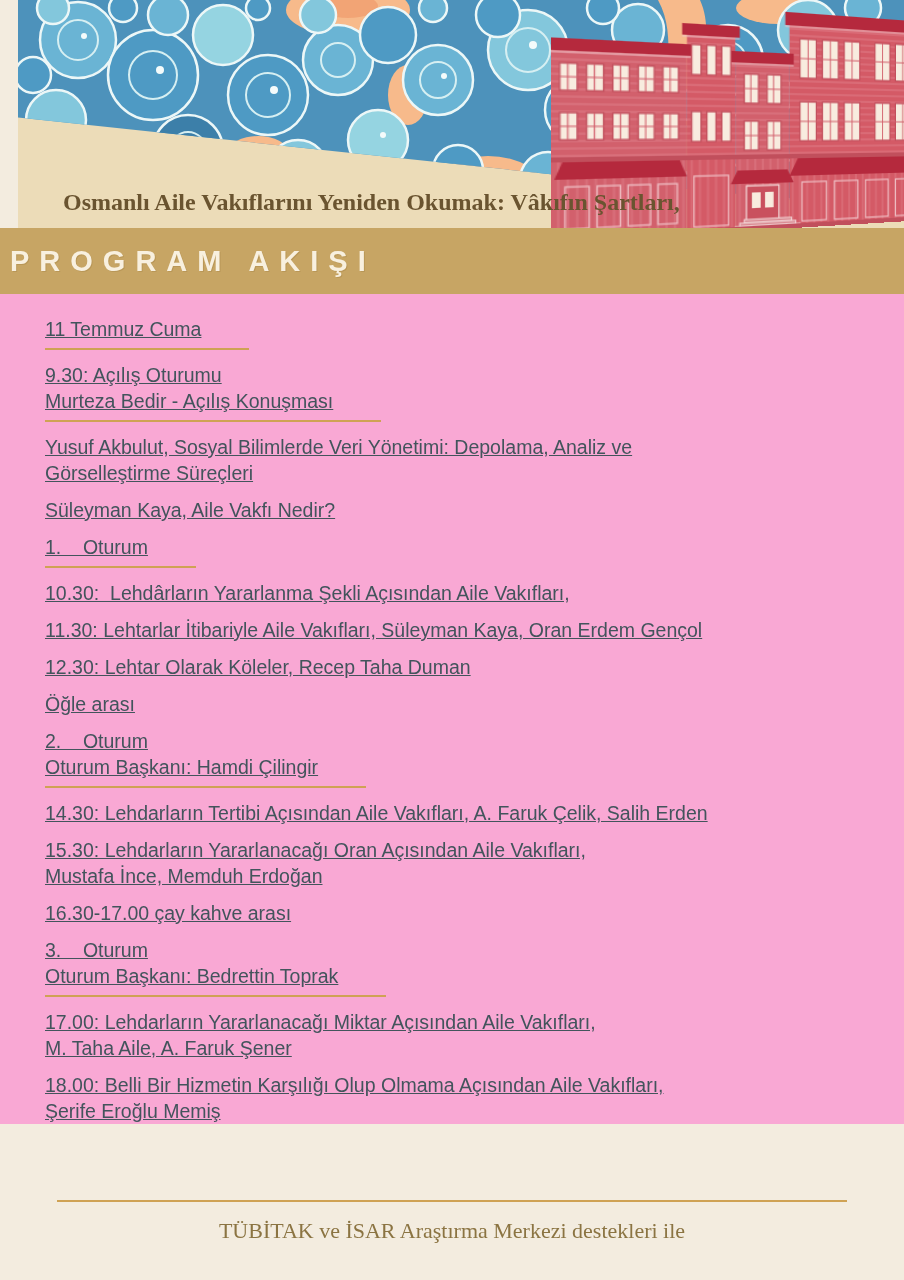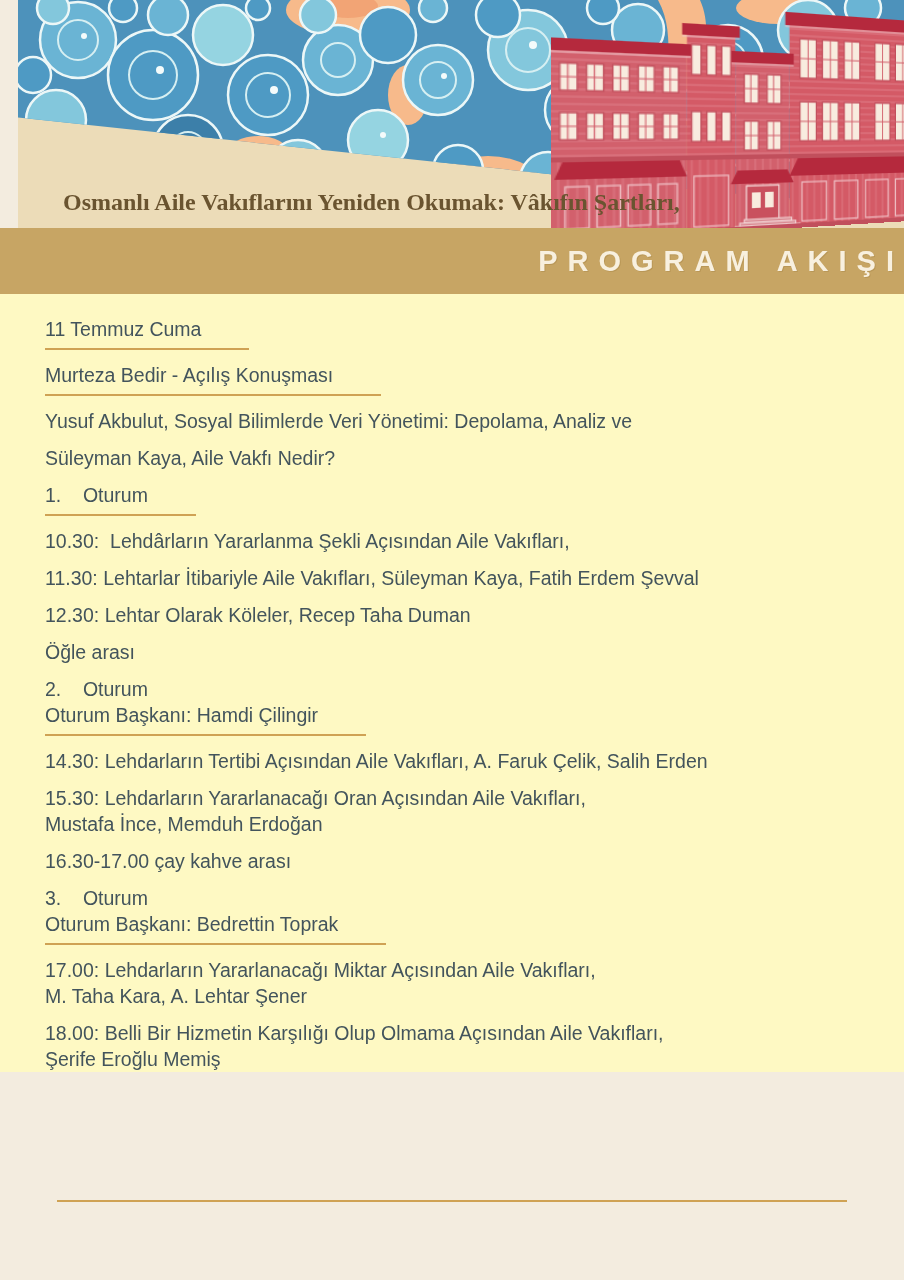--- a/index.html
+++ b/index.html
@@ -14,26 +14,26 @@
   .marble { position:absolute; top:0; left:0; width:904px; height:240px;
             clip-path:polygon(0 0, 100% 0, 100% 89%, 0 49%); }
   .marble svg { display:block; width:904px; height:240px; }
   .building-wrap { position:absolute; top:20px; right:-4px; width:336px; height:200px;
                    transform:perspective(760px) rotateY(27deg); transform-origin:100% 55%; }
   .building-wrap svg { display:block; width:336px; height:200px; }
   .title-block { position:absolute; left:45px; top:186px;
                  font-family:"Liberation Serif","DejaVu Serif",serif;
                  font-weight:bold; font-size:24px; line-height:33px; color:#6a5430; }
   
-  .banner { width:904px; height:66px; background:#c7a564; display:flex; align-items:center; justify-content:flex-end; }
+  .banner { width:904px; height:66px; background:#c7a564; display:flex; align-items:center; justify-content:flex-start; }
   .banner-label { font-size:29px; font-weight:bold; letter-spacing:10px; text-indent:10px;
                   color:#f8f0df; text-shadow:1px 1px 0 rgba(120,90,30,.18); }
   
-  .main { padding:22px 31px 0 45px; background:#fef9c3; color:#43545c;
-          font-size:19.5px; line-height:26px; }
+  .main { padding:22px 31px 0 45px; background:#f9a8d4; color:#43545c;
+          font-size:19.5px; line-height:26px;text-decoration:underline; }
   .sched-item { margin-bottom:11px; }
   .sched-item.underlined { width:fit-content; border-bottom:2px solid #cfa254;
                            padding:0 48px 6px 0; margin-bottom:12px; }
   .sched-line { white-space:pre-wrap; }
   
   .footer { position:absolute; left:0; bottom:0; width:904px; height:80px; }
   .footer-divider { width:790px; margin:0 auto; border-top:2px solid #cfa254; }
   .footer-text { margin-top:16px; text-align:center;
                  font-family:"Liberation Serif","DejaVu Serif",serif;
                  font-size:22px; color:#8b7442; }
@@ -256,36 +256,38 @@
 
   <div class="banner">
     <div class="banner-label">PROGRAM AKIŞI</div>
   </div>
 
   <div class="main">
       <div class="sched-item underlined">
         <div class="sched-line">11 Temmuz Cuma</div>
       </div>
       <div class="sched-item underlined">
+        <div class="sched-line">9.30: Açılış Oturumu</div>
         <div class="sched-line">Murteza Bedir - Açılış Konuşması</div>
       </div>
       <div class="sched-item">
         <div class="sched-line">Yusuf Akbulut, Sosyal Bilimlerde Veri Yönetimi: Depolama, Analiz ve</div>
+        <div class="sched-line">Görselleştirme Süreçleri</div>
       </div>
       <div class="sched-item">
         <div class="sched-line">Süleyman Kaya, Aile Vakfı Nedir?</div>
       </div>
       <div class="sched-item underlined">
         <div class="sched-line">1.    Oturum</div>
       </div>
       <div class="sched-item">
         <div class="sched-line">10.30:  Lehdârların Yararlanma Şekli Açısından Aile Vakıfları,</div>
       </div>
       <div class="sched-item">
-        <div class="sched-line">11.30: Lehtarlar İtibariyle Aile Vakıfları, Süleyman Kaya, Fatih Erdem Şevval</div>
+        <div class="sched-line">11.30: Lehtarlar İtibariyle Aile Vakıfları, Süleyman Kaya, Oran Erdem Gençol</div>
       </div>
       <div class="sched-item">
         <div class="sched-line">12.30: Lehtar Olarak Köleler, Recep Taha Duman</div>
       </div>
       <div class="sched-item">
         <div class="sched-line">Öğle arası</div>
       </div>
       <div class="sched-item underlined">
         <div class="sched-line">2.    Oturum</div>
         <div class="sched-line">Oturum Başkanı: Hamdi Çilingir</div>
@@ -299,25 +301,26 @@
       </div>
       <div class="sched-item">
         <div class="sched-line">16.30-17.00 çay kahve arası</div>
       </div>
       <div class="sched-item underlined">
         <div class="sched-line">3.    Oturum</div>
         <div class="sched-line">Oturum Başkanı: Bedrettin Toprak</div>
       </div>
       <div class="sched-item">
         <div class="sched-line">17.00: Lehdarların Yararlanacağı Miktar Açısından Aile Vakıfları,</div>
-        <div class="sched-line">M. Taha Kara, A. Lehtar Şener</div>
+        <div class="sched-line">M. Taha Aile, A. Faruk Şener</div>
       </div>
       <div class="sched-item">
         <div class="sched-line">18.00: Belli Bir Hizmetin Karşılığı Olup Olmama Açısından Aile Vakıfları,</div>
         <div class="sched-line">Şerife Eroğlu Memiş</div>
       </div>
     </div>
 
   <div class="footer">
     <div class="footer-divider"></div>
+    <div class="footer-text">TÜBİTAK ve İSAR Araştırma Merkezi destekleri ile</div>
   </div>
 
 </div>
 
 </body></html>

